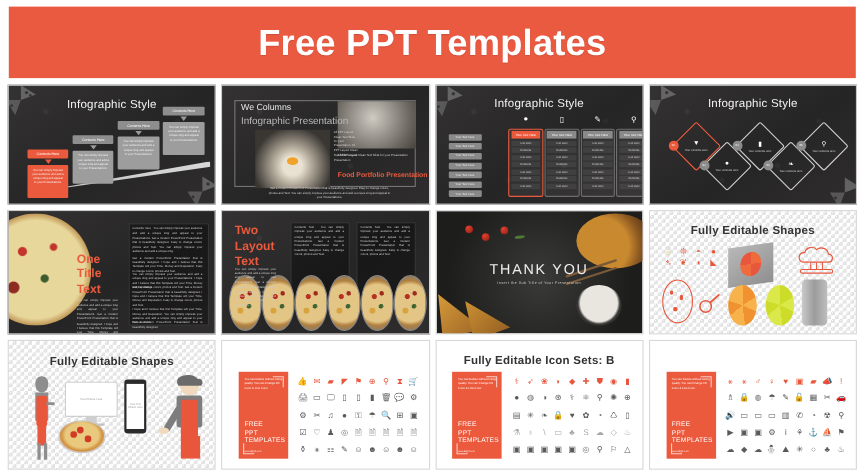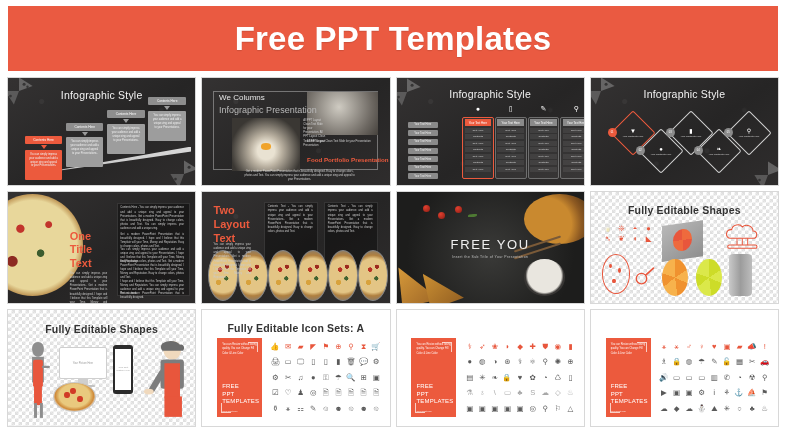--- a/index.html
+++ b/index.html
@@ -407,21 +407,21 @@
       <div class="tomato" style="left:22%;top:18%;"></div>
       <div class="tomato" style="left:31%;top:13%;"></div>
       <div class="leafy" style="left:38%;top:20%;"></div>
       <div class="slice" style="right:-6%;top:2%;width:38%;height:45%;border-radius:50%;background:radial-gradient(circle at 30% 60%,#c9892f 0 45%,#8e5a22 62%,#5d3b17 80%);"></div>
       <div class="utensil" style="right:12%;top:46%;width:26%;transform:rotate(-18deg);"></div>
       <div class="utensil" style="right:12%;top:52%;width:26%;transform:rotate(-18deg);"></div>
       <div class="bowl" style="right:10%;bottom:6%;width:22%;height:34%;"></div>
       <div class="slice" style="left:1%;bottom:-4%;width:22%;height:36%;background:linear-gradient(135deg,#d79a3a,#9a6325);clip-path:polygon(0 0,100% 80%,10% 100%);"></div>
       <div class="slice" style="left:14%;bottom:-6%;width:22%;height:36%;background:linear-gradient(135deg,#cf9334,#8d5a20);clip-path:polygon(0 10%,100% 70%,20% 100%);"></div>
       <div class="ty-wrap">
-        <div class="ty-main">FREE YOU</div>
+        <div class="ty-main">THANK YOU</div>
         <div class="ty-sub">Insert the Sub Title of Your Presentation</div>
       </div>
     </div>
 
     <div class="slide checker">
       <div class="s-title dk" style="top:12px;font-weight:bold;">Fully Editable Shapes</div>
       <div class="ico-grid" style="left:6%;top:30%;width:28%;grid-template-columns:repeat(4,1fr);grid-template-rows:repeat(2,1fr);gap:2px;color:#e8563c;">
         <span>🥛</span>
         <span>❊</span>
         <span>◓</span>
@@ -490,21 +490,20 @@
         </svg>
       </div>
       <div class="sh" style="left:24%;bottom:12%;width:22%;height:24%;border-radius:50%;background:radial-gradient(ellipse at 50% 45%,#e9c97e 0 52%,#cf8b3a 66%,#f0f0f0 78%);border:1px solid #c9c9c9;z-index:5;">
         <div style="position:absolute;left:24%;top:30%;width:14%;height:24%;border-radius:50%;background:#d13a26;"></div>
         <div style="position:absolute;left:56%;top:44%;width:14%;height:24%;border-radius:50%;background:#d13a26;"></div>
         <div style="position:absolute;left:40%;top:18%;width:13%;height:22%;border-radius:50%;background:#d13a26;"></div>
       </div>
     </div>
 
     <div class="slide" style="background:#fff;">
-      <div class="s-title dk" style="top:12px;font-weight:bold;">Fully Editable Icon Sets: A</div>
       <div class="orange-card" style="left:8%;top:24%;width:24%;height:68%;">
         <div class="oc-corner"></div>
         <div class="oc-corner2"></div>
         <div class="oc-top">You can Resize without losing quality. You can Change Fill Color &amp; Line Color</div>
         <div class="oc-big" style="white-space:pre-line;">FREE
 PPT
 TEMPLATES</div>
         <div class="oc-url">www.allppt.com</div>
       </div>
       <div class="ico-grid" style="left:36%;top:25%;width:60%;height:66%;grid-template-columns:repeat(9,1fr);grid-template-rows:repeat(5,1fr);gap:1px;">
@@ -550,20 +549,21 @@
         <span style="color:#5a5a5a;">✎</span>
         <span style="color:#5a5a5a;">☺</span>
         <span style="color:#5a5a5a;">☻</span>
         <span style="color:#5a5a5a;">☺</span>
         <span style="color:#5a5a5a;">☻</span>
         <span style="color:#5a5a5a;">☺</span>
       </div>
     </div>
 
     <div class="slide" style="background:#fff;">
+      <div class="s-title dk" style="top:12px;font-weight:bold;">Fully Editable Icon Sets: B</div>
       <div class="orange-card" style="left:8%;top:24%;width:24%;height:68%;">
         <div class="oc-corner"></div>
         <div class="oc-corner2"></div>
         <div class="oc-top">You can Resize without losing quality. You can Change Fill Color &amp; Line Color</div>
         <div class="oc-big" style="white-space:pre-line;">FREE
 PPT
 TEMPLATES</div>
         <div class="oc-url">www.allppt.com</div>
       </div>
       <div class="ico-grid" style="left:36%;top:25%;width:60%;height:66%;grid-template-columns:repeat(9,1fr);grid-template-rows:repeat(5,1fr);gap:1px;">

